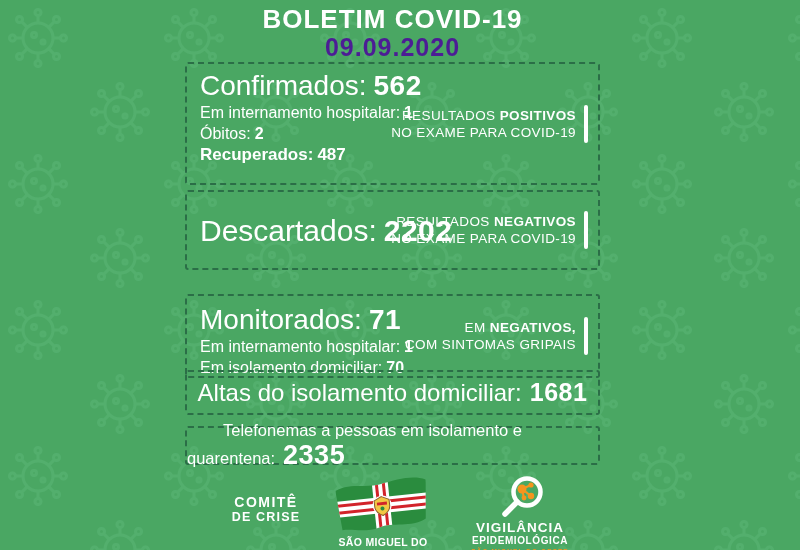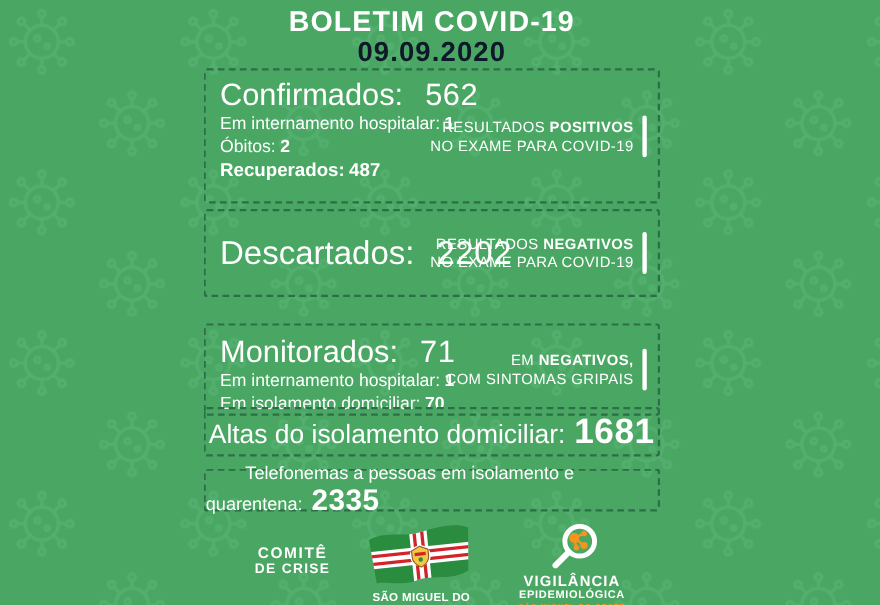--- a/index.html
+++ b/index.html
@@ -8,51 +8,51 @@
     background:#4aa763;color:#fff;
     font-family:"Liberation Sans",sans-serif;
     -webkit-font-smoothing:antialiased;
   }
   .bg-pattern{position:absolute;left:0;top:0;z-index:0;}
   .layer{position:absolute;z-index:1;}
 
   
   .header{left:185px;top:5px;width:415px;text-align:center;}
   .title{font-size:26px;font-weight:700;letter-spacing:1px;line-height:29px;}
-  .date{font-size:25px;font-weight:800;letter-spacing:1px;line-height:26px;color:#0f172a;}
+  .date{font-size:25px;font-weight:800;letter-spacing:1px;line-height:26px;color:#4c1d95;}
 
   
   .box{
     position:absolute;left:185px;width:415px;box-sizing:border-box;
     border:2px dashed #2b6e47;border-radius:3px;z-index:1;
   }
   .box1{top:62px;height:123px;padding:5px 0 0 13px;}
   .box2{top:190px;height:80px;display:flex;align-items:center;padding-left:13px;}
   .box3{top:294px;height:84px;padding:7px 0 0 13px;}
   .box4{top:370px;height:45px;display:flex;align-items:center;justify-content:center;}
   .box5{top:426px;height:39px;display:flex;align-items:center;justify-content:center;}
 
   .big-line{font-size:28px;line-height:33px;font-weight:400;}
   .box2 .big-line{font-size:30px;}
-  .big-value{font-weight:400;margin-left:20px;letter-spacing:0.5px;}
+  .big-value{font-weight:700;margin-left:7px;letter-spacing:0.5px;}
   .sub-line{font-size:16px;line-height:21px;font-weight:400;}
   .sub-value{font-weight:700;margin-left:4px;}
   .bold-line{font-weight:700;font-size:17px;}
   .bold-line .sub-value{font-size:17px;}
 
   .caption{
     position:absolute;right:10px;top:50%;transform:translateY(-50%);
     display:flex;align-items:center;gap:8px;
   }
   .caption-text{text-align:right;font-size:13.5px;line-height:17px;letter-spacing:0.4px;}
   .b{font-weight:700;}
   .caption-bar{width:4px;height:38px;background:#fff;border-radius:2px;}
 
   .center-label{font-size:24px;font-weight:400;}
-  .center-value{font-size:32px;font-weight:700;margin-left:8px;letter-spacing:0.5px;}
+  .center-value{font-size:25px;font-weight:700;margin-left:8px;letter-spacing:0.5px;}
   .box5 .center-label{font-size:16.5px;margin-left:36px;}
   .box5 .center-value{font-size:27px;}
 
   
   .comite{left:220px;top:495px;width:92px;text-align:center;font-weight:700;}
   .comite-l1{font-size:14px;letter-spacing:1.5px;line-height:15px;}
   .comite-l2{font-size:12.5px;letter-spacing:1.2px;line-height:14px;}
 
   .flag-block{left:333px;top:477px;width:100px;text-align:center;}
   .flag-caption{font-size:10.5px;font-weight:700;letter-spacing:0.3px;margin-top:1px;}

